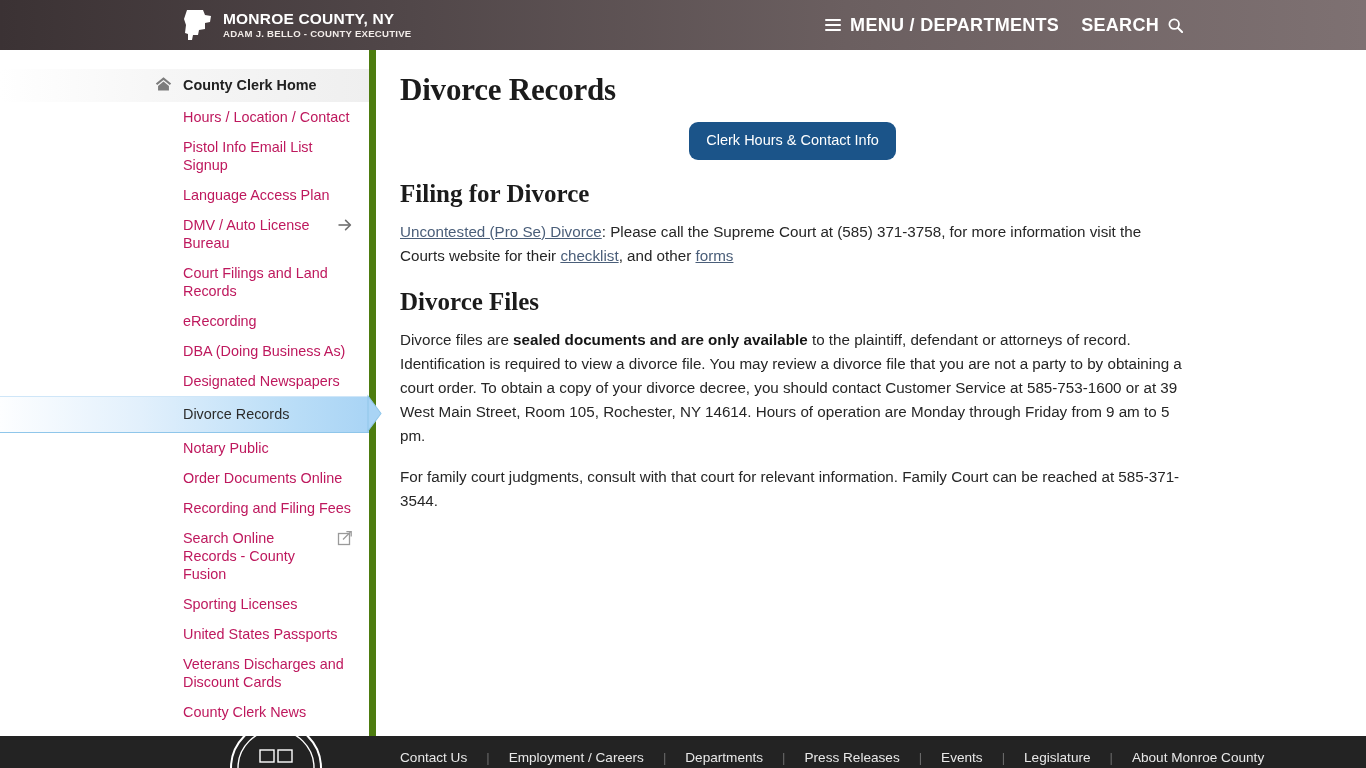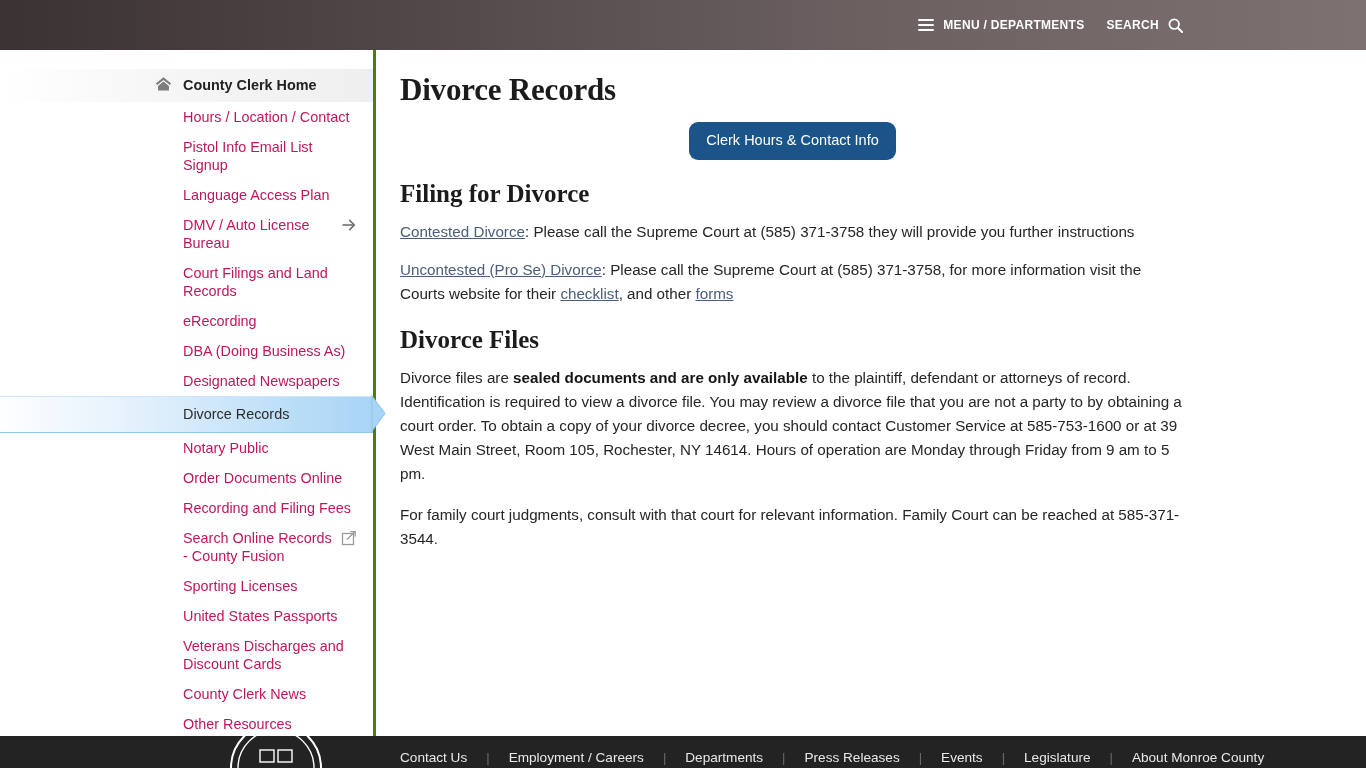--- a/index.html
+++ b/index.html
@@ -54,21 +54,21 @@
     margin-right: 183px;
     display: flex;
     align-items: center;
     gap: 22px;
   }
   .hdr-item {
     display: flex;
     align-items: center;
     gap: 9px;
     color: #ffffff;
-    font-size: 12px;
+    font-size: 18px;
     font-weight: bold;
     letter-spacing: 0.3px;
     cursor: pointer;
     white-space: nowrap;
   }
   .hamburger {
     display: inline-flex;
     flex-direction: column;
     justify-content: space-between;
     width: 16px; height: 12px;
@@ -82,21 +82,21 @@
   
   .page {
     display: flex;
     width: 100%;
     height: 686px;
     background: #ffffff;
   }
   .sidebar {
     width: 376px;
     flex: 0 0 376px;
-    border-right: 3px solid #4d7c0f;
+    border-right: 7px solid #4d7c0f;
     padding-top: 19px;
     position: relative;
     background: #ffffff;
   }
   .nav-list { list-style: none; margin: 0; padding: 0; }
   .nav-item {
     position: relative;
     display: flex;
     align-items: flex-start;
     padding: 6px 16px 6px 183px;
@@ -229,20 +229,29 @@
     color: #6a6a6a;
     font-size: 13px;
     padding: 0 11px;
     line-height: 20px;
   }
 </style>
 </head>
 <body>
 
 <header class="site-header">
+  <div class="brand">
+    <svg class="brand-mark" viewBox="0 0 30 32">
+      <path fill="#ffffff" d="M4 1 L20 1 L22 6 L28 7 L27 13 L22 14 L22 20 L16 21 L15 26 L10 26 L9 31 L5 31 L5 25 L2 24 L3 16 L1 10 L3 4 Z"></path>
+    </svg>
+    <div class="brand-text">
+      <span class="brand-title">MONROE COUNTY, NY</span>
+      <span class="brand-sub">ADAM J. BELLO - COUNTY EXECUTIVE</span>
+    </div>
+  </div>
   <nav class="header-nav">
     <div class="hdr-item">
       <span class="hamburger">
           <span></span>
           <span></span>
           <span></span>
         </span>
       <span>MENU / DEPARTMENTS</span>
     </div>
     <div class="hdr-item">
@@ -358,21 +367,20 @@
 
   <main class="main">
     <h1 class="page-title">Divorce Records</h1>
 
     <div class="btn-row">
       <button class="btn-primary">Clerk Hours &amp; Contact Info</button>
     </div>
 
     <h2 class="section-title">Filing for Divorce</h2>
 
-    <p class="body-text tight"><a class="inline-link">Contested Divorce</a><span>: Please call the Supreme Court at (585) 371-3758 they will provide you further instructions</span></p>
 
     <p class="body-text"><a class="inline-link">Uncontested (Pro Se) Divorce</a><span>: Please call the Supreme Court at (585) 371-3758, for more information visit the Courts website for their </span><a class="inline-link">checklist</a><span>, and other </span><a class="inline-link">forms</a></p>
 
     <h2 class="section-title">Divorce Files</h2>
 
     <p class="body-text"><span>Divorce files are </span><strong class="bold-run">sealed documents and are only available</strong><span> to the plaintiff, defendant or attorneys of record. Identification is required to view a divorce file. You may review a divorce file that you are not a party to by obtaining a court order. To obtain a copy of your divorce decree, you should contact Customer Service at 585-753-1600 or at 39 West Main Street, Room 105, Rochester, NY 14614. Hours of operation are Monday through Friday from 9 am to 5 pm.</span></p>
 
     <p class="body-text">For family court judgments, consult with that court for relevant information. Family Court can be reached at 585-371-3544.</p>
   </main>
 

